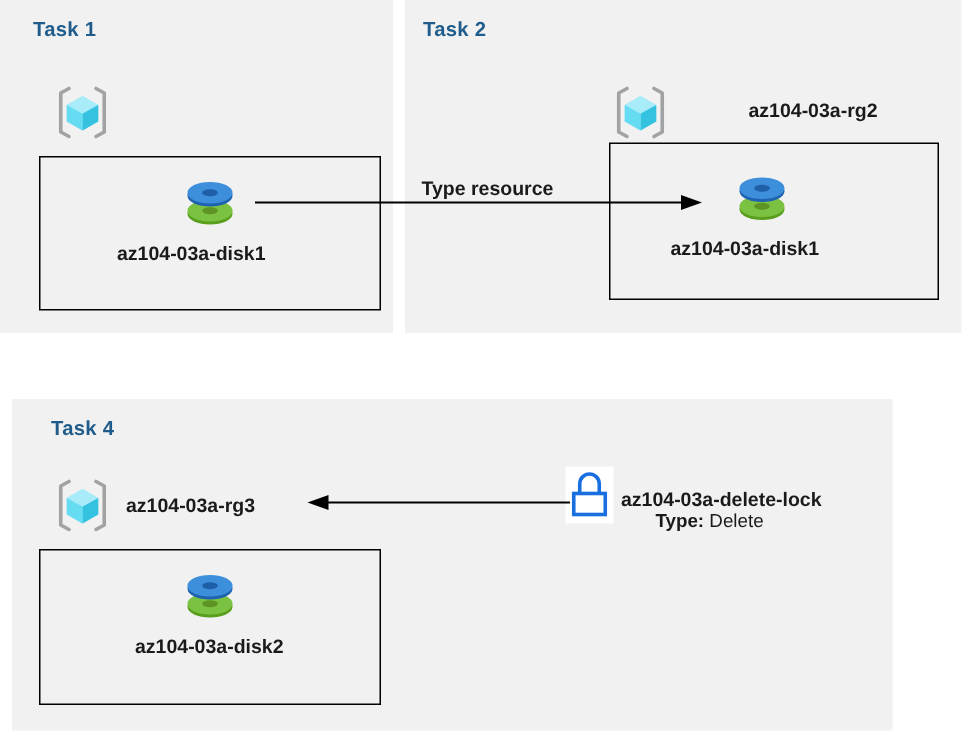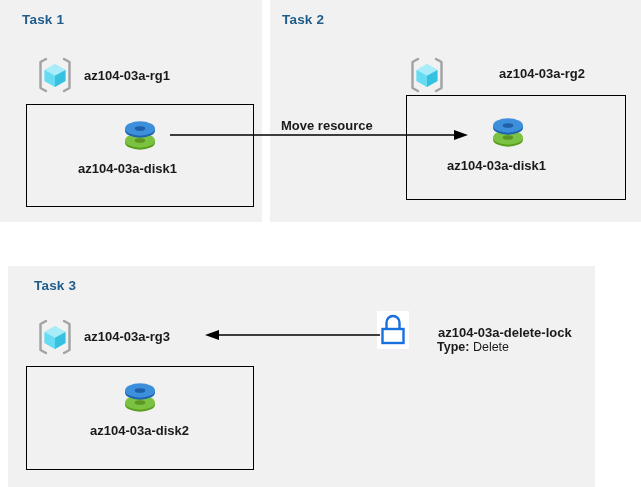--- a/index.html
+++ b/index.html
@@ -64,21 +64,21 @@
     color:#1a1a1a;
     white-space:nowrap;
   }
   #lbl-rg1 {left:84px;  top:68px;}
   #lbl-rg2 {left:456px; top:66px;margin-left:43px;}
   #lbl-rg3 {left:84px;  top:329px;}
   #lbl-disk1{left:78px; top:161px;}
   #lbl-disk2{left:447px;top:158px;}
   #lbl-disk3{left:90px; top:423px;}
   #lbl-move {left:281px;top:118px;}
-  #lbl-lock {left:414px;top:325px;margin-left:24px;}
+  #lbl-lock {left:414px;top:325px;}
 
   #lock-type{
     position:absolute;left:414px;top:340px;
     font-size:12.5px;color:#1a1a1a;white-space:nowrap;
   }
   #lock-type .k{font-weight:bold;margin-left:23px;}
   #lock-type .v{font-weight:normal;}
 
   
   .arrow-svg{position:absolute;overflow:visible;}
@@ -89,21 +89,21 @@
 <body>
 
 <div class="canvas">
 
   <div class="panel" id="panel-task1"></div>
   <div class="panel" id="panel-task2"></div>
   <div class="panel" id="panel-task3"></div>
 
   <div class="panel-title" id="title-task1">Task 1</div>
   <div class="panel-title" id="title-task2">Task 2</div>
-  <div class="panel-title" id="title-task3">Task 3</div>
+  <div class="panel-title" id="title-task3">Task 4</div>
 
   <div class="innerbox" id="box-rg1"></div>
   <div class="innerbox" id="box-rg2"></div>
   <div class="innerbox" id="box-rg3"></div>
 
   <svg class="rg-icon" id="icon-rg1" viewBox="0 0 38 38">
     <path d="M10 3 L4.5 6 L4.5 32 L10 35" fill="none" stroke="#a0a2a4" stroke-width="2.4" stroke-linecap="round" stroke-linejoin="round"></path>
     <path d="M28 3 L33.5 6 L33.5 32 L28 35" fill="none" stroke="#a0a2a4" stroke-width="2.4" stroke-linecap="round" stroke-linejoin="round"></path>
     <polygon points="19,8 29.5,14 29.5,25 19,31 8.5,25 8.5,14" fill="#9ae8f7"></polygon>
     <polygon points="19,8 29.5,14 19,19.8 8.5,14" fill="#a8ecfa"></polygon>
@@ -164,29 +164,28 @@
   <svg class="arrow-svg" id="arrow-move" viewBox="0 0 300 22">
     <line x1="0" y1="11" x2="286" y2="11" stroke="#000000" stroke-width="1.4"></line>
     <polygon points="298,11 284,6 284,16" fill="#000000"></polygon>
   </svg>
 
   <svg class="arrow-svg" id="arrow-lock" viewBox="0 0 175 18">
     <line x1="175" y1="9" x2="13" y2="9" stroke="#000000" stroke-width="1.4"></line>
     <polygon points="0,9 14,4 14,14" fill="#000000"></polygon>
   </svg>
 
-  <div class="lbl" id="lbl-rg1">az104-03a-rg1</div>
   <div class="lbl" id="lbl-rg2">az104-03a-rg2</div>
   <div class="lbl" id="lbl-rg3">az104-03a-rg3</div>
 
   <div class="lbl" id="lbl-disk1">az104-03a-disk1</div>
   <div class="lbl" id="lbl-disk2">az104-03a-disk1</div>
   <div class="lbl" id="lbl-disk3">az104-03a-disk2</div>
 
-  <div class="lbl" id="lbl-move">Move resource</div>
+  <div class="lbl" id="lbl-move">Type resource</div>
   <div class="lbl" id="lbl-lock">az104-03a-delete-lock</div>
 
   <div id="lock-type">
     <span class="k">Type:</span>
     <span class="v">Delete</span>
   </div>
 
 </div>
 
 </body></html>

